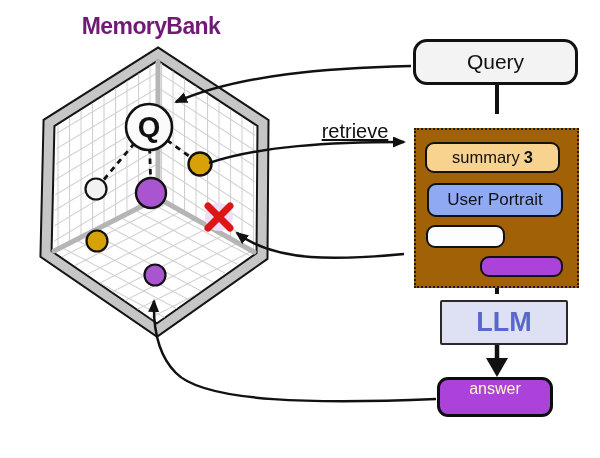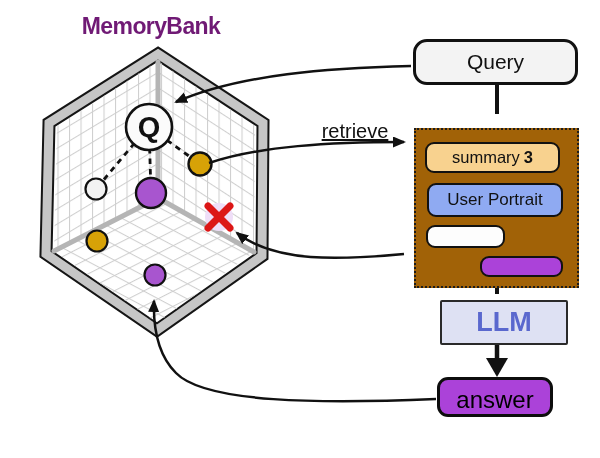--- a/index.html
+++ b/index.html
@@ -23,22 +23,22 @@
             display:flex;align-items:center;justify-content:center;font-size:16.5px;}
   .mem-summary{left:9px;top:12px;width:135px;height:31px;background:#f8d28f;}
   .mem-summary b{margin-left:4px;font-weight:700;}
   .mem-portrait{left:11px;top:53px;width:136px;height:34px;background:#8faaf2;font-size:17px;}
   .mem-empty{left:10px;top:95px;width:79px;height:23px;background:#fdfdfd;}
   .mem-new{left:64px;top:126px;width:83px;height:21px;background:#ab42d9;}
   .llm-box{left:440px;top:286px;width:128px;height:45px;background:#dee1f3;
            border:2.5px solid #2a2a2a;border-radius:2px;display:flex;align-items:center;
            justify-content:center;font-size:27px;font-weight:700;color:#5a68ce;margin-top:14px;}
   .answer-box{left:437px;top:377px;width:116px;height:40px;background:#ab42d9;
-              border:3.5px solid #0d0d0d;border-radius:11px;display:flex;align-items:flex-end;
-              justify-content:center;font-size:24px;font-weight:500;color:#000000;}
+              border:3.5px solid #0d0d0d;border-radius:11px;display:flex;align-items:flex-start;
+              justify-content:center;font-size:16px;font-weight:500;color:#fef9c3;}
 </style>
 </head>
 <body>
 
 <div class="stage">
 
   <svg width="600" height="458" viewBox="0 0 600 458">
     <defs>
       <pattern id="gv" patternUnits="userSpaceOnUse" width="11.5" height="11.5">
         <path d="M0.5 0 V12" stroke="#cfcfcf" stroke-width="1.1"></path>

